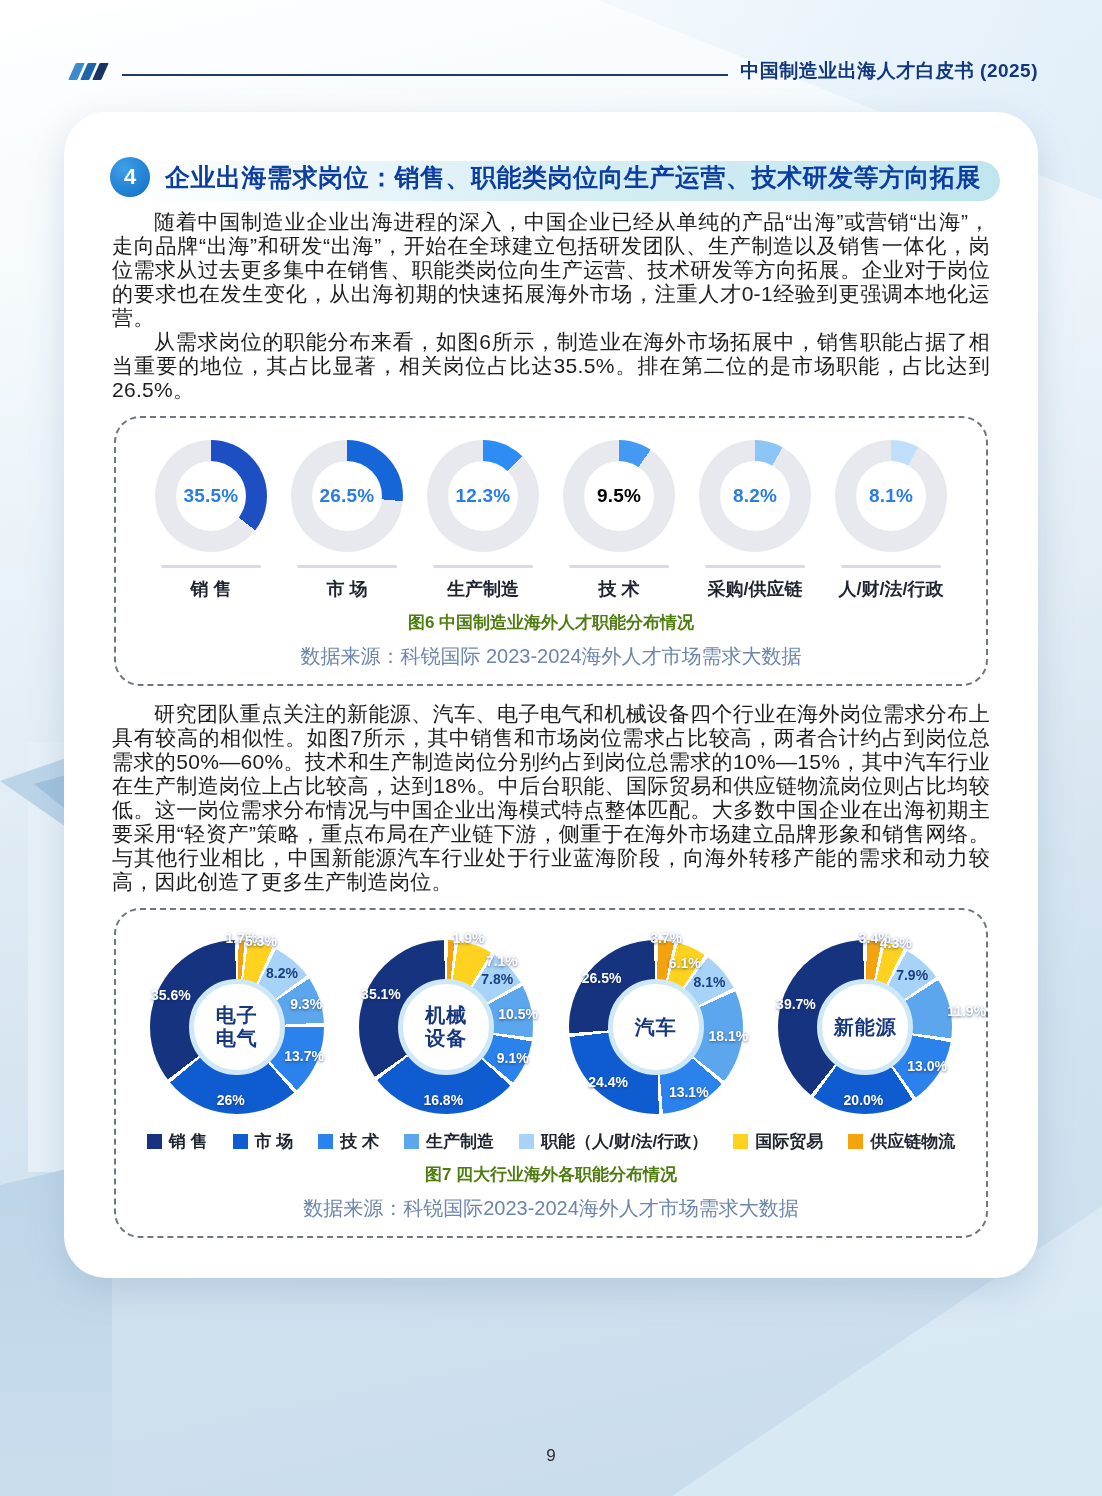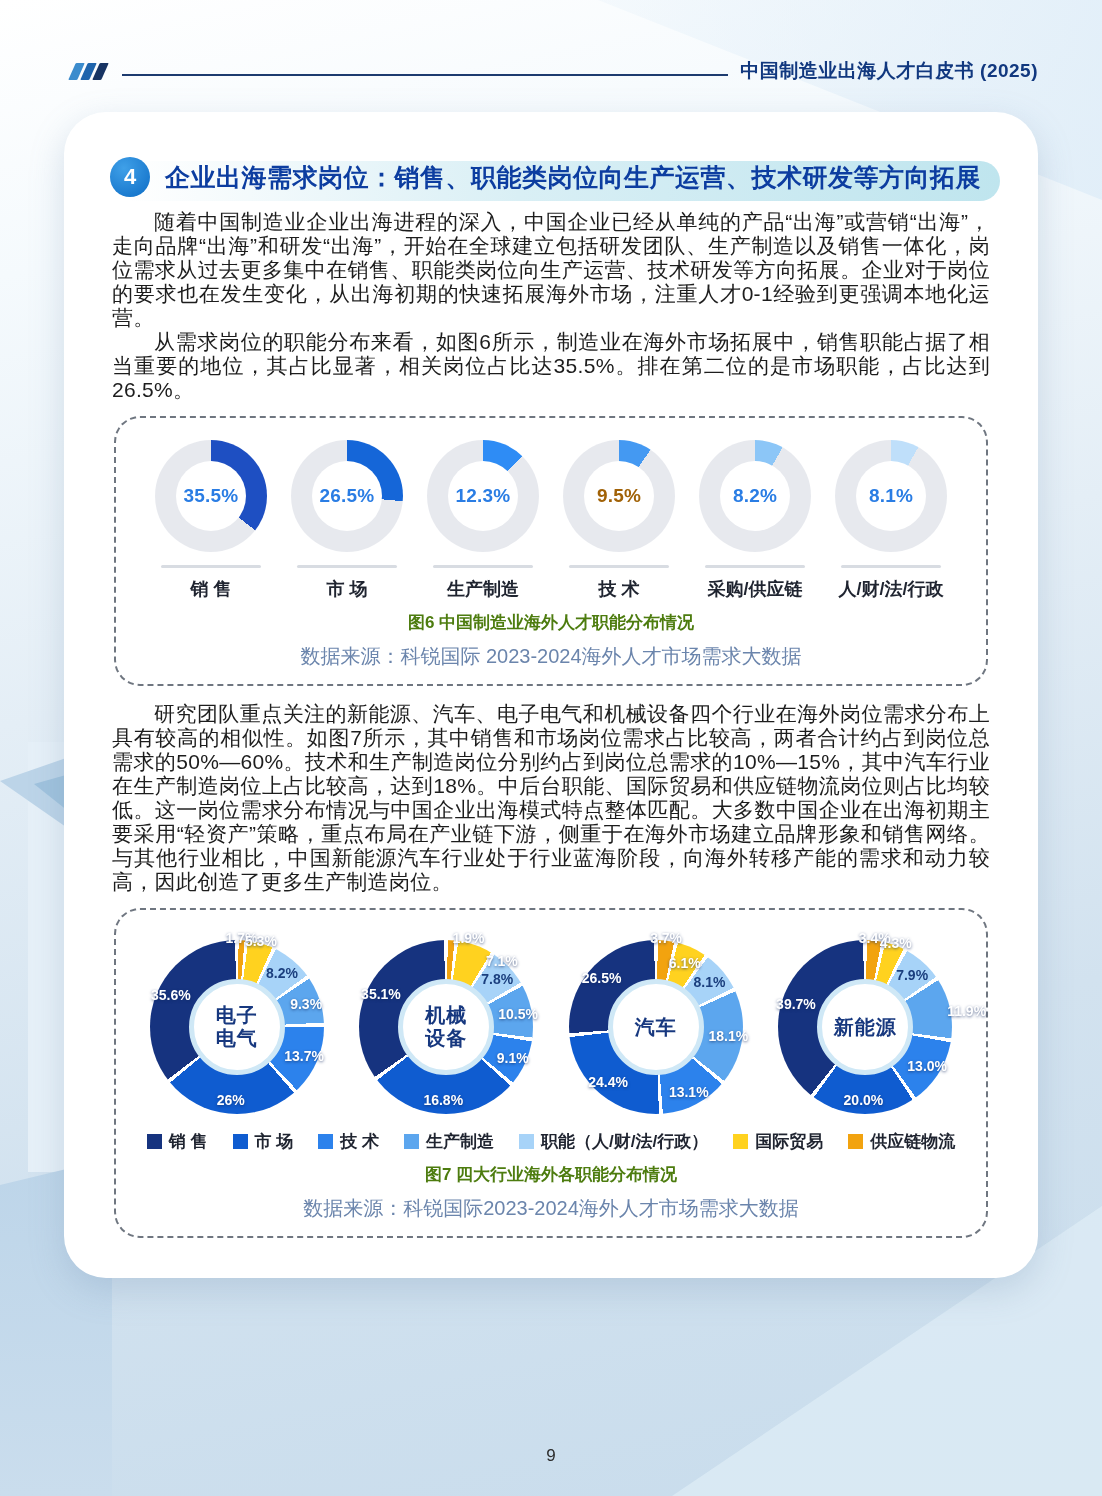--- a/index.html
+++ b/index.html
@@ -150,21 +150,21 @@
             <div class="donut6-hole">
               <span class="donut6-pct" style="color: rgb(42, 125, 228);">12.3%</span>
             </div>
           </div>
           <div class="donut6-line"></div>
           <div class="donut6-label">生产制造</div>
         </div>
         <div class="donut6-cell">
           <div class="donut6" style="background: conic-gradient(rgb(68, 153, 242) 0deg, rgb(68, 153, 242) 34.2deg, rgb(231, 233, 238) 34.2deg, rgb(231, 233, 238) 360deg);">
             <div class="donut6-hole">
-              <span class="donut6-pct" style="color: #a16207;">9.5%</span>
+              <span class="donut6-pct" style="color: #000000;">9.5%</span>
             </div>
           </div>
           <div class="donut6-line"></div>
           <div class="donut6-label">技 术</div>
         </div>
         <div class="donut6-cell">
           <div class="donut6" style="background: conic-gradient(rgb(140, 198, 247) 0deg, rgb(140, 198, 247) 29.52deg, rgb(231, 233, 238) 29.52deg, rgb(231, 233, 238) 360deg);">
             <div class="donut6-hole">
               <span class="donut6-pct" style="color: rgb(42, 125, 228);">8.2%</span>
             </div>

